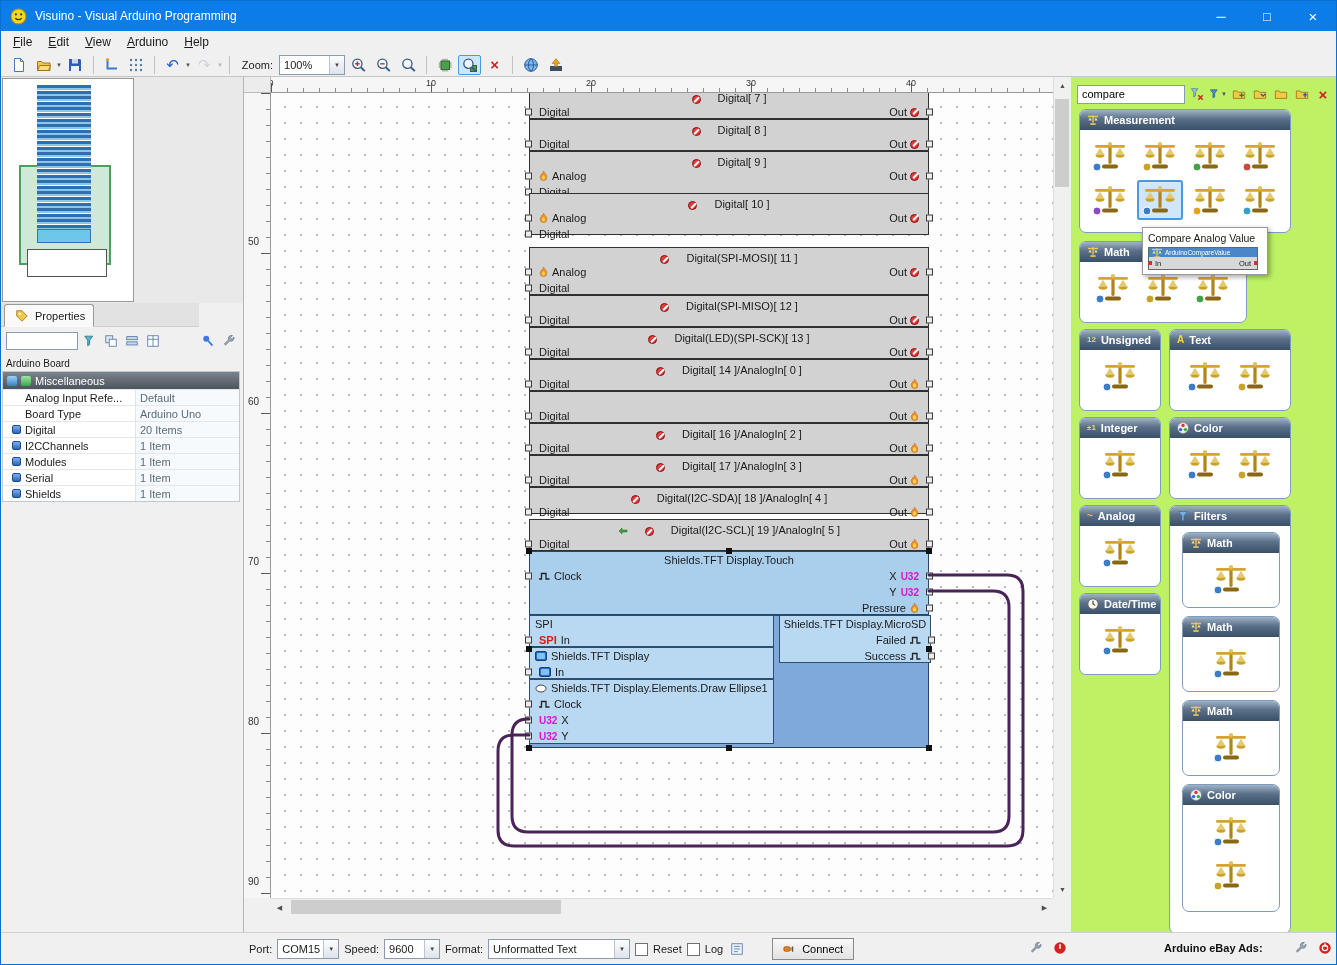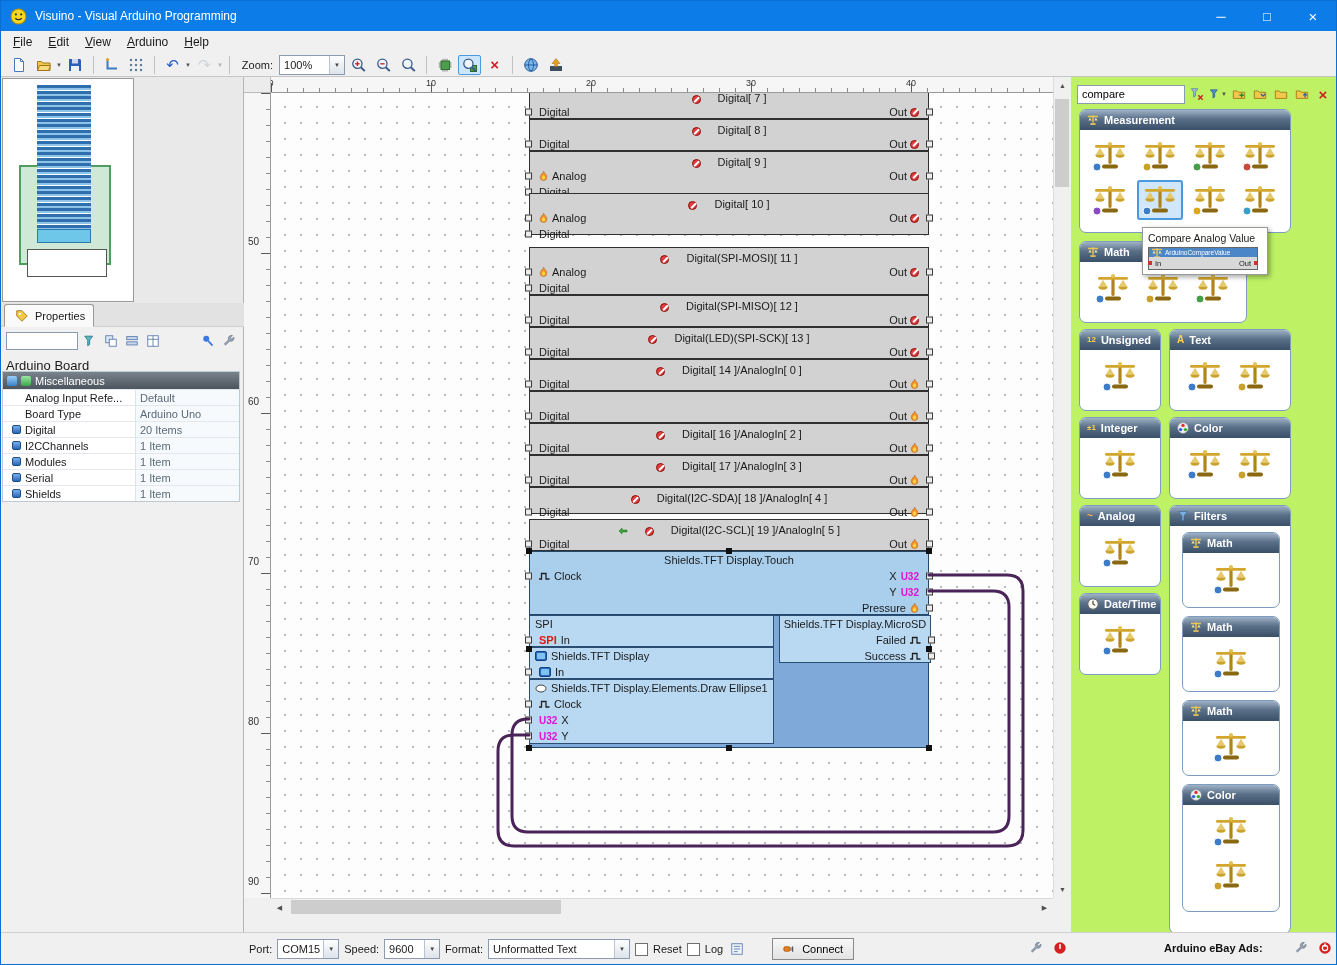--- a/index.html
+++ b/index.html
@@ -29,28 +29,28 @@
 .combo-val{flex:1;padding:0 4px;white-space:nowrap;overflow:hidden}
 .combo-btn{width:15px;height:100%;background:linear-gradient(#fefefe,#dde3ea);border-left:1px solid #b8c4d4;display:flex;align-items:center;justify-content:center;font-size:6px;color:#444}
 
 .leftpanel{position:absolute;left:0;top:76px;width:243px;bottom:32px;background:#f0f0f0;border-right:1px solid #b5b5b5}
 .preview{position:absolute;left:0;top:0;width:242px;height:226px;background:#e9e9e9}
 .preview-card{position:absolute;left:1px;top:1px;width:132px;height:224px;background:#fff;border:1px solid #9a9a9a;overflow:hidden}
 .mini-board{position:absolute;left:16px;top:86px;width:92px;height:100px;background:#cfe9d6;border:2px solid #4f9e5f}
 .mini-stack{position:absolute;left:34px;top:6px;width:54px;height:144px;background:repeating-linear-gradient(180deg,#2f6fae 0 3px,#8ec4e8 3px 5px,#fff 5px 5.6px)}
 .mini-sel{position:absolute;left:34px;top:150px;width:54px;height:14px;background:#6ec6e8;border:1px solid #2a7ab0}
 .mini-inner{position:absolute;left:24px;top:170px;width:80px;height:28px;background:#fff;border:1px solid #555}
-.tabrow{position:absolute;left:0;top:226px;width:270px;height:24px;background:#e2e2e2;border-bottom:1px solid #cfcfcf}
+.tabrow{position:absolute;left:0;top:226px;width:198px;height:24px;background:#e2e2e2;border-bottom:1px solid #cfcfcf}
 .tab{position:absolute;left:3px;bottom:-1px;height:23px;background:#fafafa;border:1px solid #9a9a9a;border-bottom:1px solid #fafafa;border-radius:3px 3px 0 0;display:flex;align-items:center;gap:4px;padding:0 8px;font-size:11px}
 .prop-tools{position:absolute;left:0;top:250px;width:242px;height:28px;display:flex;align-items:center;gap:3px;padding:0 5px}
 .prop-search{width:72px;height:18px;border:1px solid #8a9ab0;background:#fff;font-size:11px;padding:0 3px;font-family:inherit}
 .ptool{width:18px;height:18px;display:inline-flex;align-items:center;justify-content:center;flex:none}
 .ptool svg{width:14px;height:14px}
 .spacer{flex:1}
-.board-title{position:absolute;left:5px;top:281px;font-size:13px}
+.board-title{position:absolute;left:5px;top:281px;font-size:10px}
 .prop-grid{position:absolute;left:1px;top:294px;width:238px;background:#fff;border:1px solid #c0c8d0}
 .pg-head{height:17px;background:linear-gradient(#7a828c,#4c545e);color:#fff;display:flex;align-items:center;gap:4px;padding:0 4px;font-size:11px}
 .pg-hic{width:10px;height:10px;border-radius:2px;flex:none}
 .prop-row{display:flex;height:16px;align-items:center;border-top:1px solid #e2e8ee}
 .prop-exp{width:14px;margin-left:6px;display:flex;align-items:center;justify-content:center;flex:none}
 .node-ic{width:9px;height:9px;background:linear-gradient(#7ab0e8,#2a68b8);border:1px solid #1a4a88;border-radius:2px}
 .prop-name{width:112px;padding-left:2px;overflow:hidden;white-space:nowrap}
 .prop-val{flex:1;border-left:1px solid #dde4ea;padding-left:4px;color:#5a6a7a;overflow:hidden;white-space:nowrap;height:100%;display:flex;align-items:center;background:#f7fafc}
 
 .canvasregion{position:absolute;left:243px;top:76px;width:827px;bottom:32px;background:#f0f0f0}

